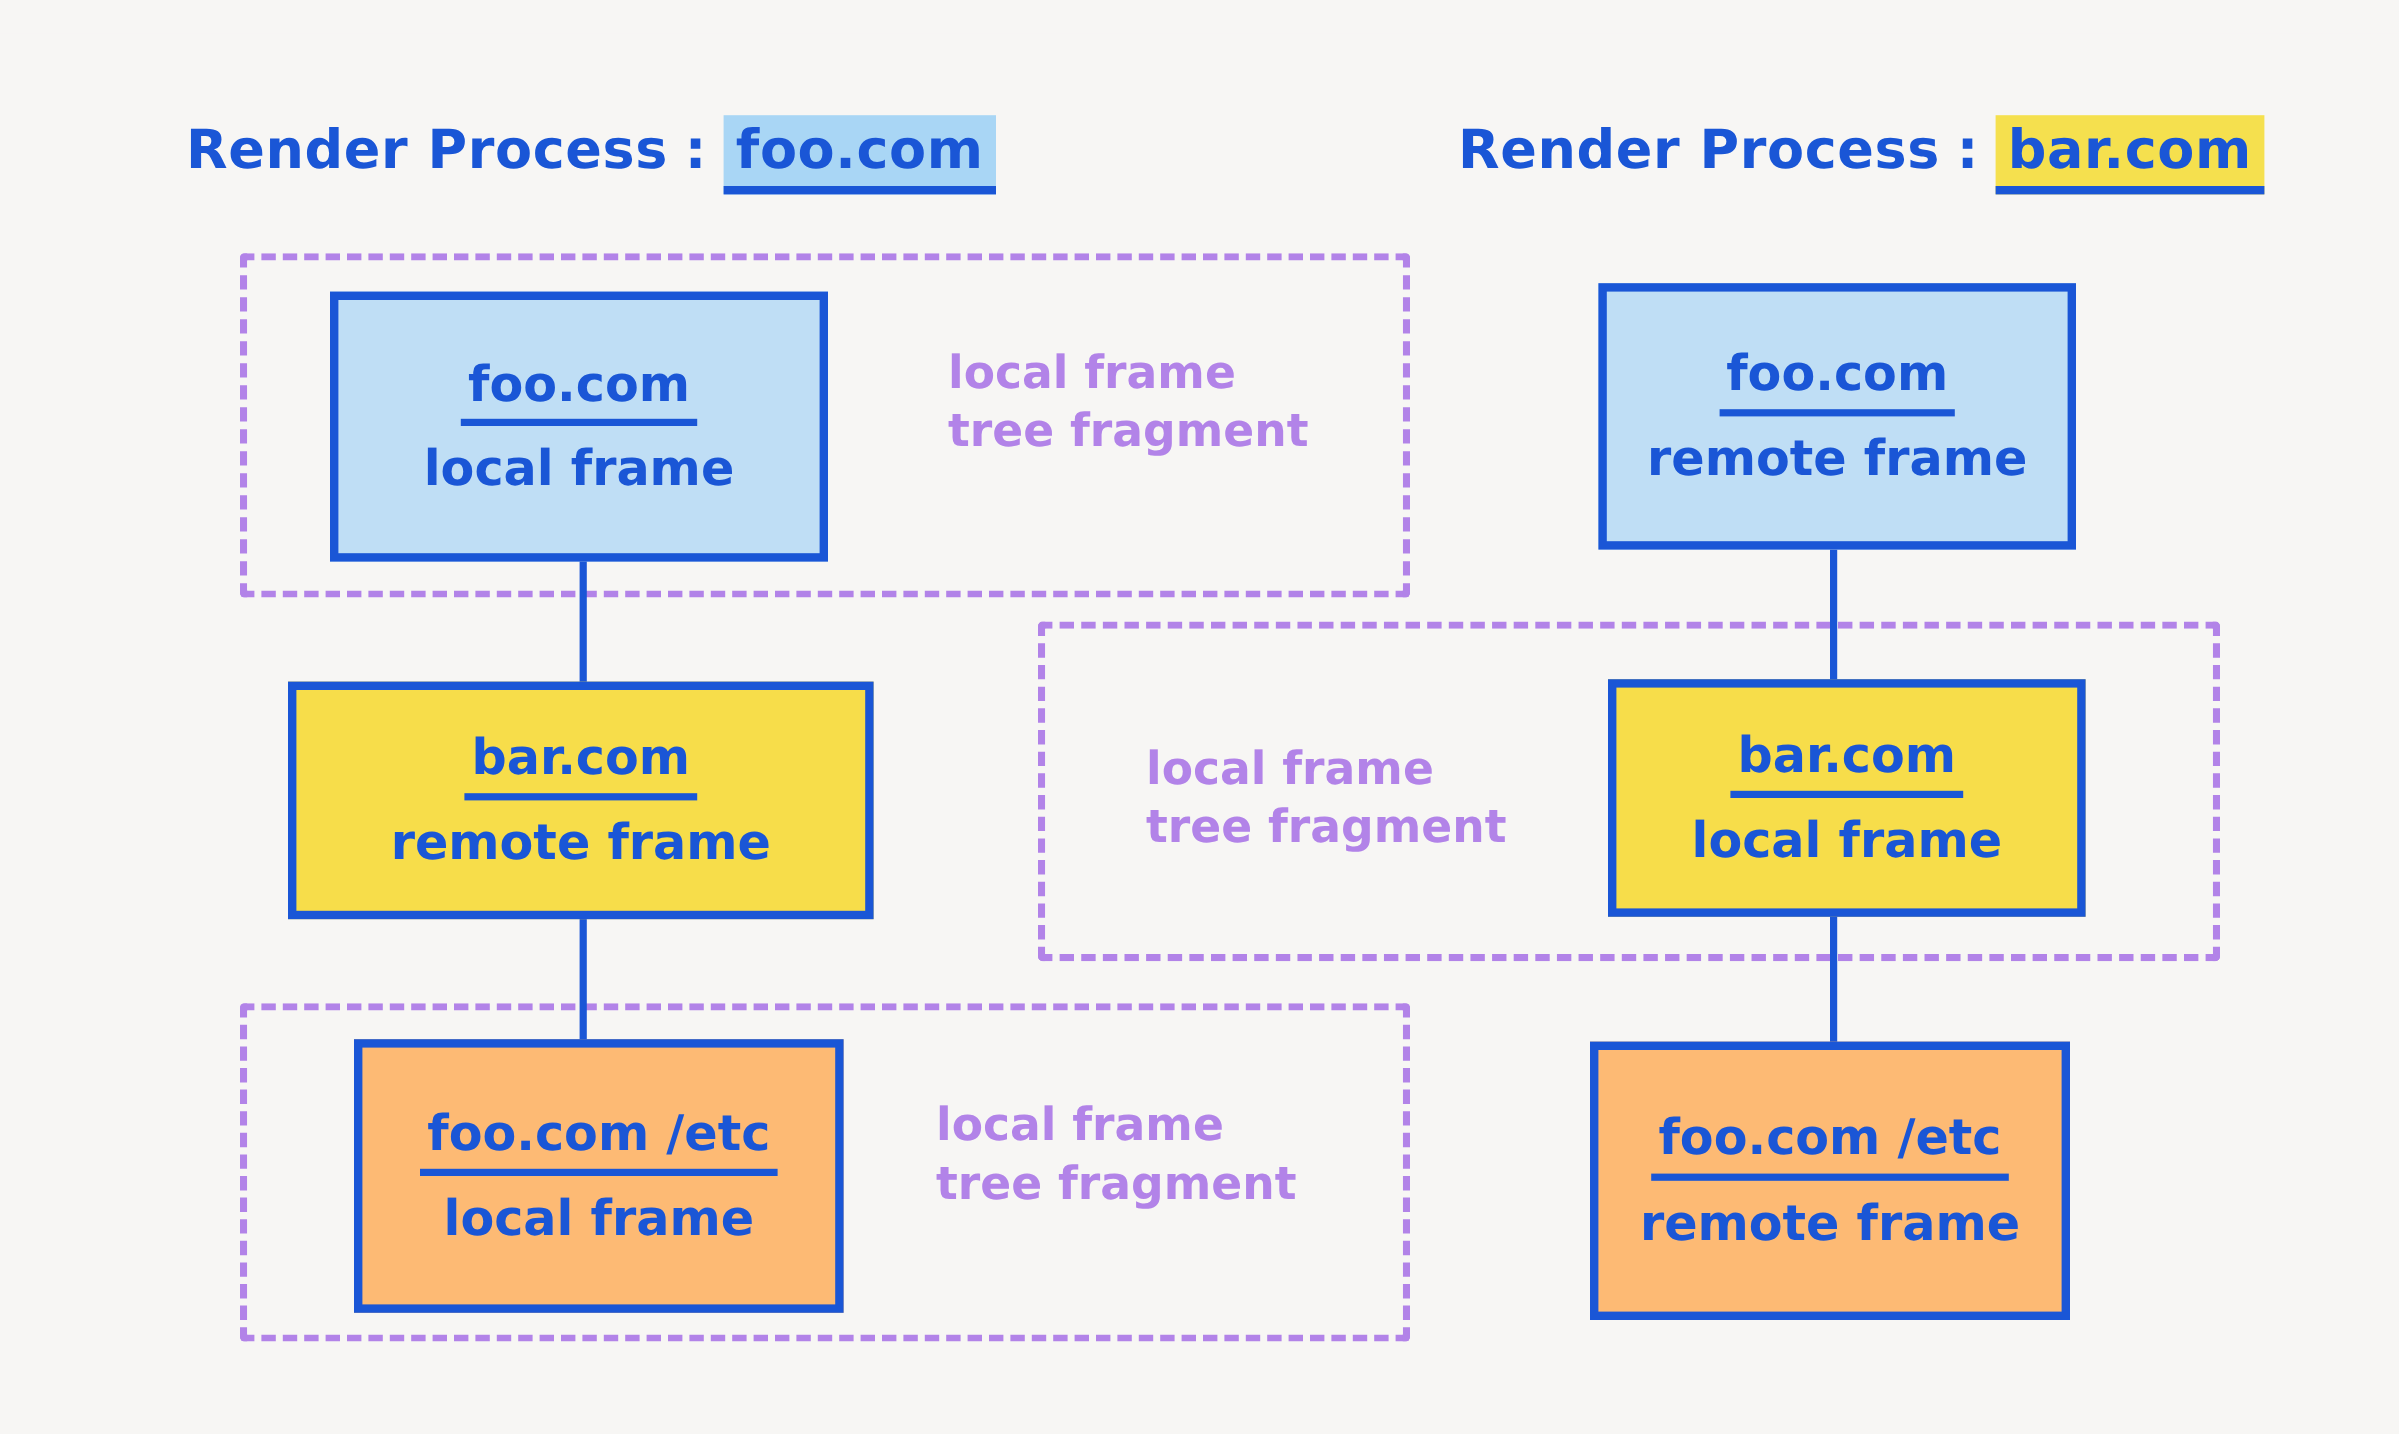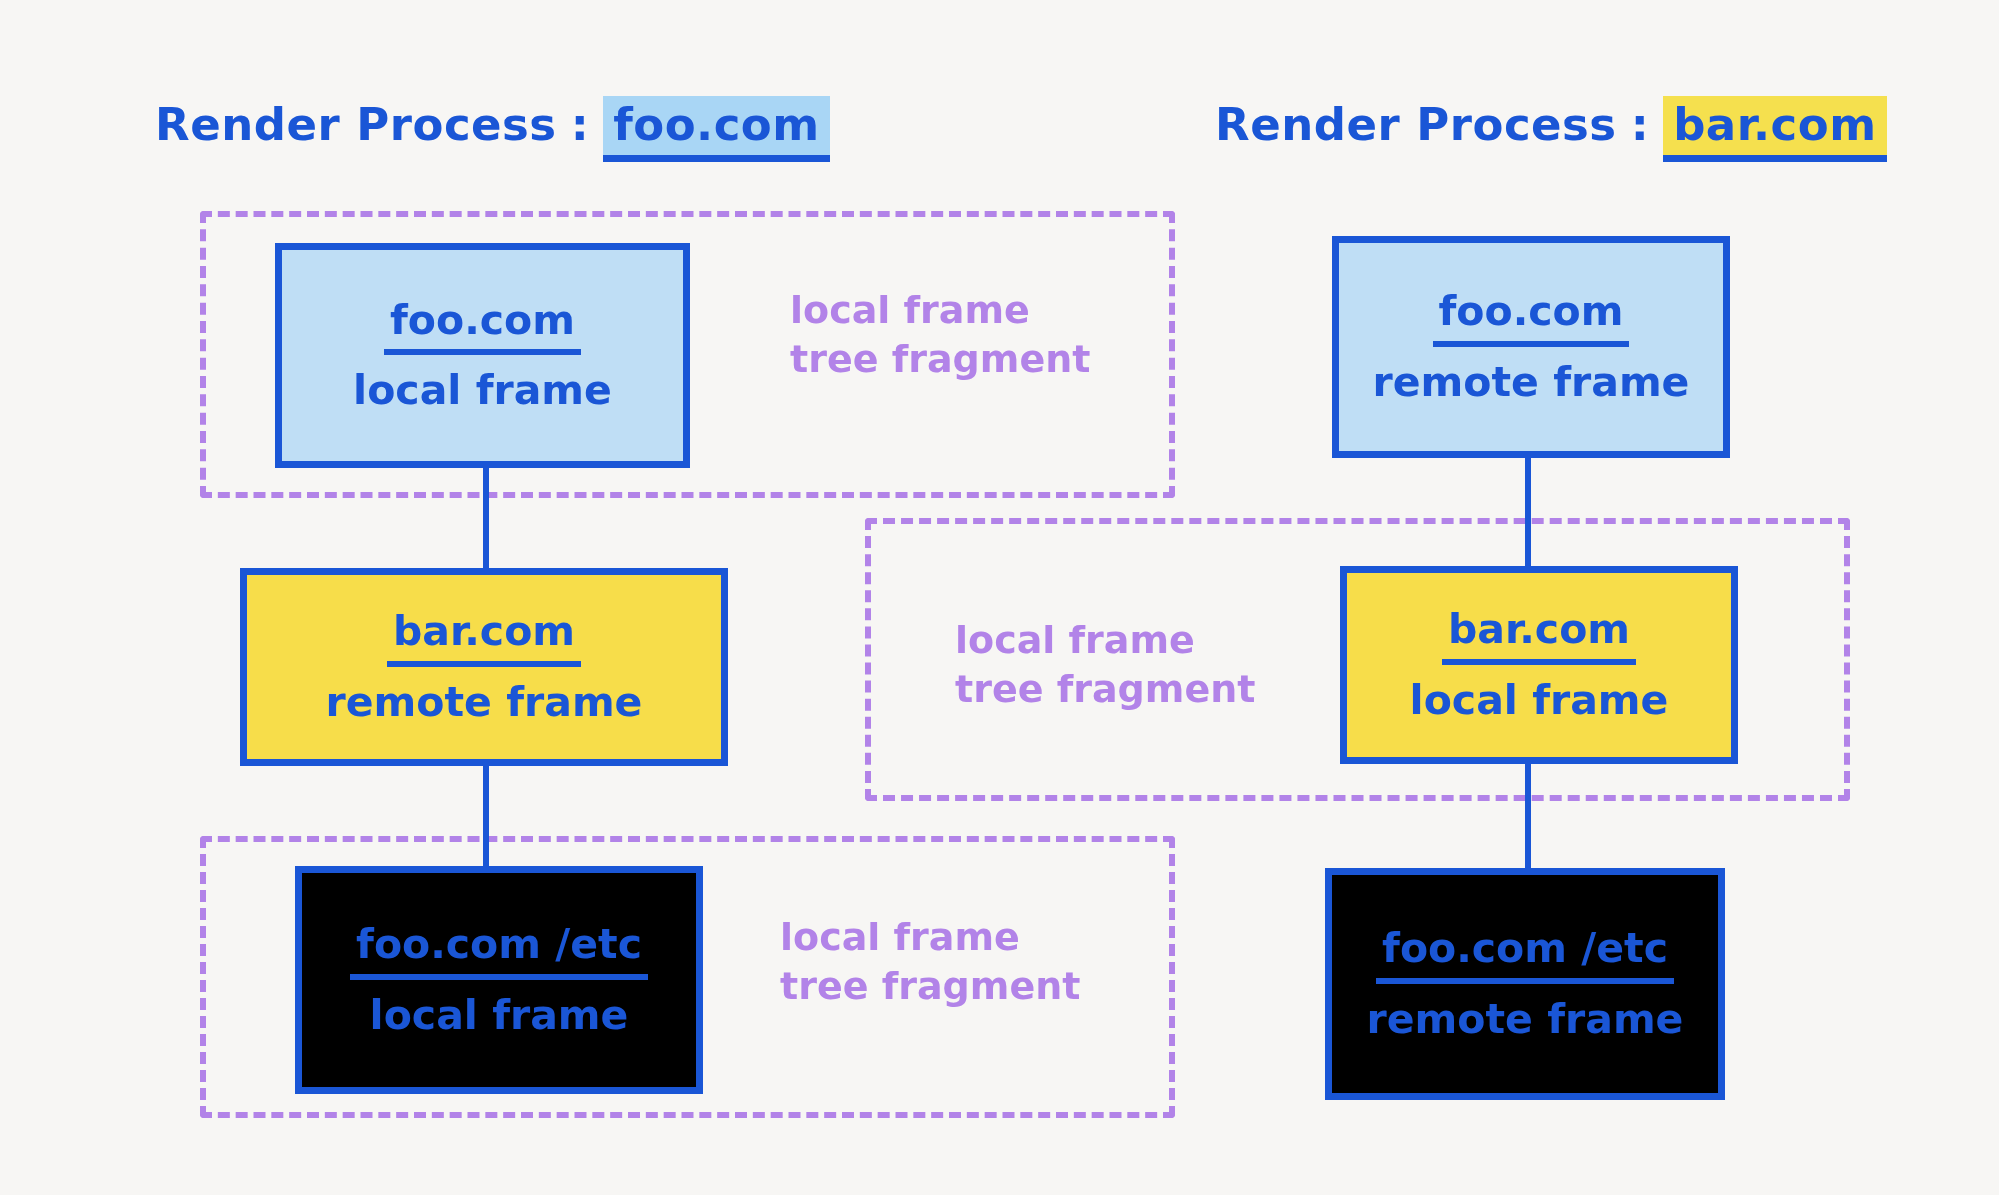--- a/index.html
+++ b/index.html
@@ -66,21 +66,21 @@
     display: flex;
     flex-direction: column;
     align-items: center;
     justify-content: center;
     text-align: center;
     color: #1a56d6;
     font-family: "DejaVu Sans", sans-serif;
     font-weight: bold;
   }
   .node.fill-blue    { background: #bfdef5; }
-  .node.fill-lightblue { background: #000000; }
+  .node.fill-lightblue { background: #fdba74; }
   .node.fill-yellow  { background: #f7dd4a; }
 
   .node .url {
     font-size: 41px;
     line-height: 1.05;
     border-bottom: 6px solid #1a56d6;
     padding: 0 6px 7px 6px;
     margin-bottom: 14px;
     white-space: nowrap;
   }

